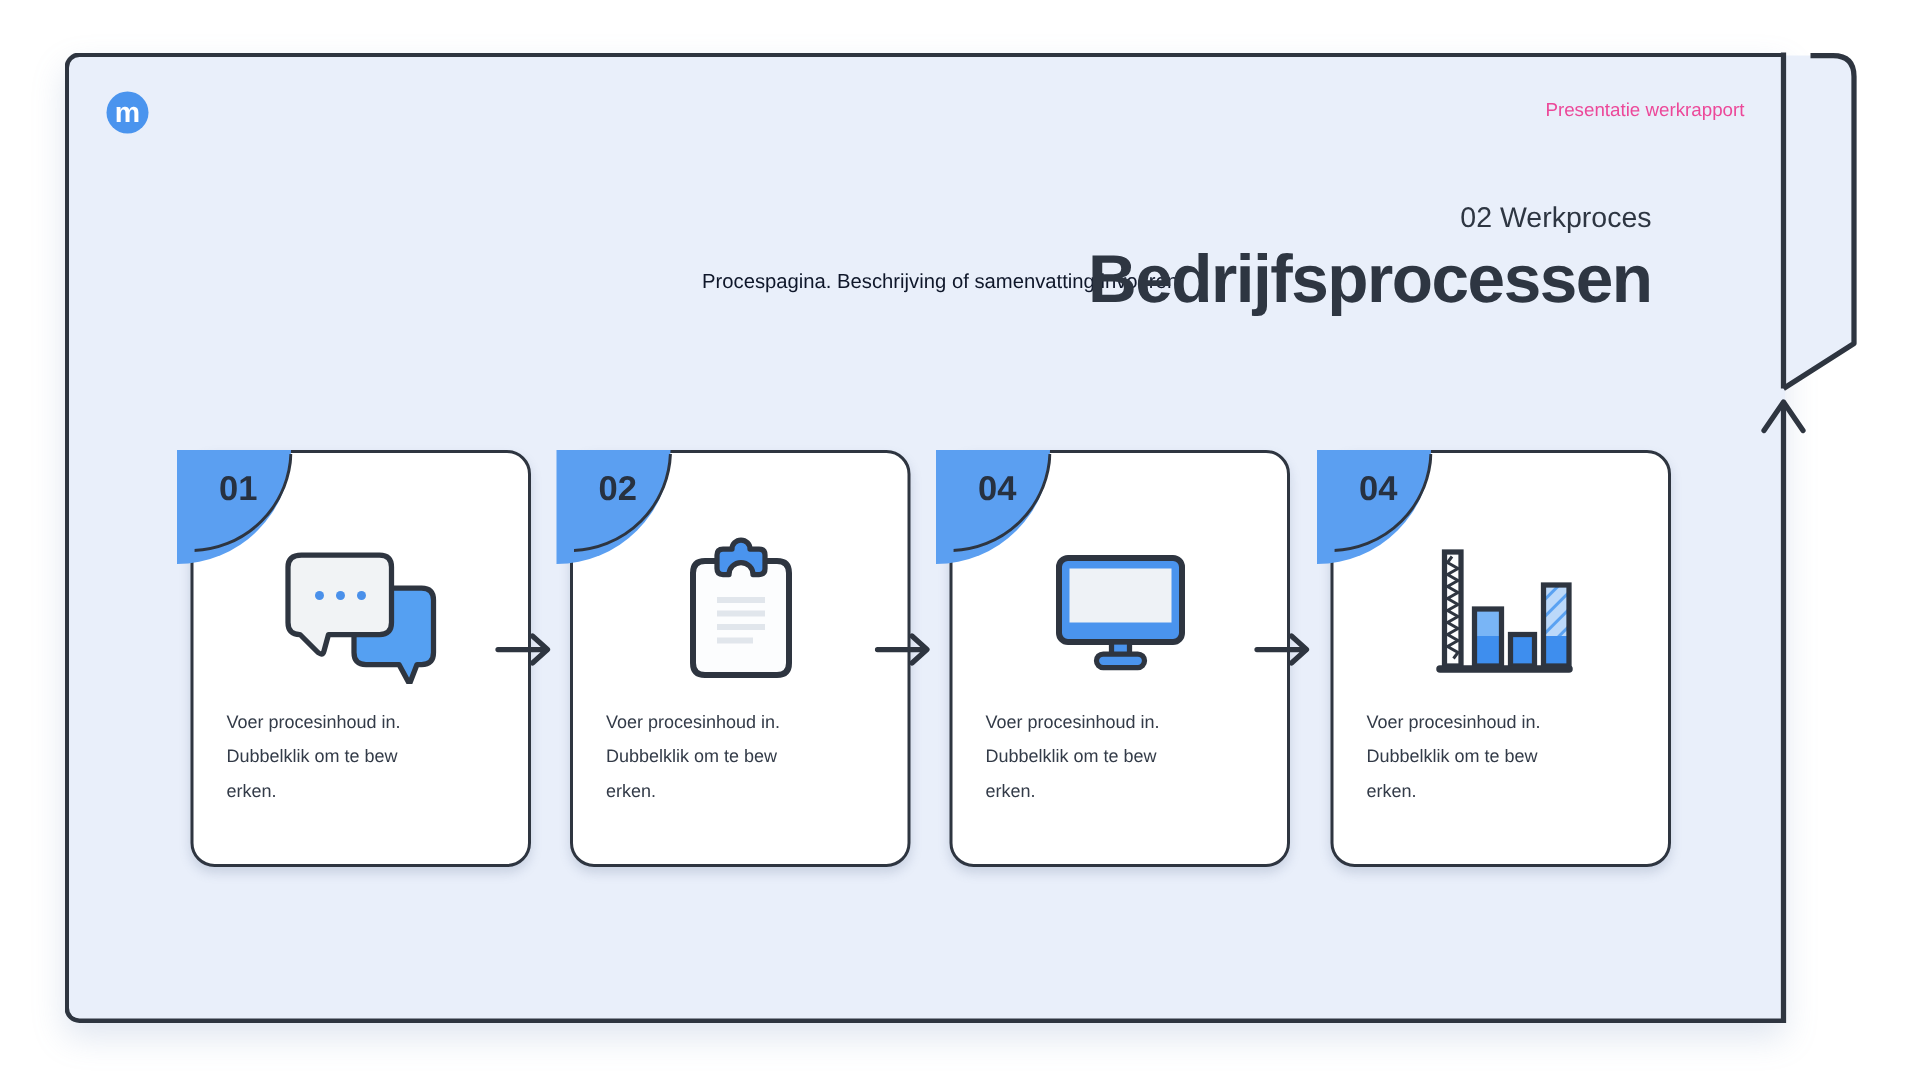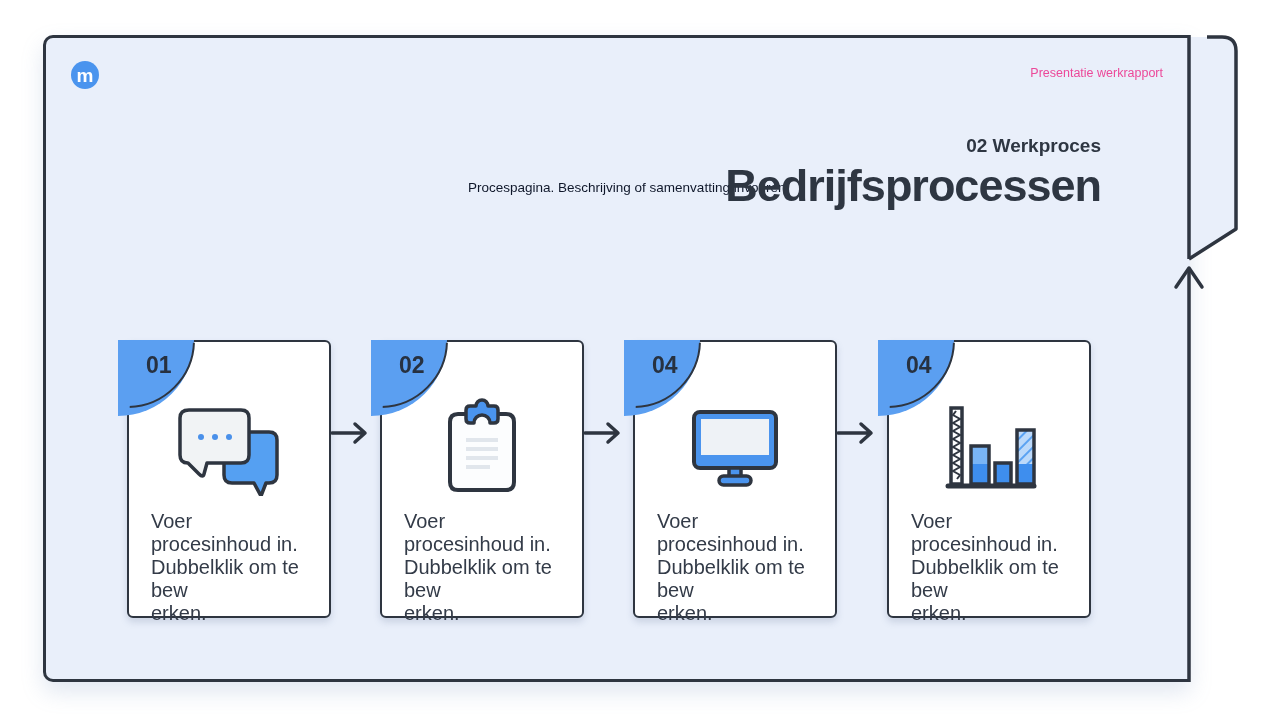--- a/index.html
+++ b/index.html
@@ -21,37 +21,36 @@
     border-radius:50%; background:#4a94ee; color:#ffffff;
     display:flex; align-items:center; justify-content:center;
     font-size:19px; font-weight:bold; line-height:1;
   }
   .header-note {
     position:absolute; top:66px; right:117px;
     font-size:12.5px; color:#ec4899;
   }
   .section-label {
     position:absolute; top:135px; right:179px;
-    font-size:19px; font-weight:bold; color:#2e3642; z-index:2;
+    font-size:19px; font-weight:normal; color:#2e3642; z-index:2;
   }
   .subtitle {
     position:absolute; left:452px; top:180px;
     font-size:13.5px; color:#0f172a; z-index:1; white-space:nowrap;margin-left:16px;
   }
   .main-title {
     position:absolute; top:161px; right:179px;
     font-size:45px; font-weight:bold; letter-spacing:-1px;
     color:#2e3642; z-index:2; line-height:1.1;
   }
   
   .card {
-    position:absolute; top:300px; width:204px; height:278px;
-    background:#ffffff; border:2.5px solid #2e3540; border-radius:6px;
+    position:absolute; top:300px; width:227px; height:278px;
+    background:#ffffff; border:2.5px solid #2e3540; border-radius:16px;
     box-shadow:0 4px 7px rgba(90,110,145,0.22);
-    margin-top:40px;
   }
   .card1 { left:127px; } .card2 { left:380px;padding-left:19px; }
   .card3 { left:633px; } .card4 { left:887px; }
   .corner-disc {
     position:absolute; top:-2px; left:-11px; width:76px; height:76px;
     background:#5b9ff1; border-bottom-right-radius:100% 100%;
   }
   .corner-arc {
     position:absolute; top:-70px; left:-70px; width:136px; height:136px;
     border:2.5px solid #2e3540; border-radius:50%;
@@ -63,21 +62,21 @@
   }
   .card-icon {
     position:absolute; left:50%; transform:translateX(-50%);
   }
   .icon-chat      { top:64px; }
   .icon-clipboard { top:56px; }
   .icon-monitor   { top:66px; }
   .icon-chart     { top:60px; }
   .card-text {
     position:absolute; left:22px; top:168px; right:12px;
-    font-size:20px; line-height:23px; color:#333b48;
+    font-size:12px; line-height:23px; color:#333b48;
     white-space:pre-line;
   }
   
   .flow-arrow { position:absolute; top:418px; }
   .arrow1 { left:330px; } .arrow2 { left:583px; } .arrow3 { left:836px; }
   .fold   { position:absolute; left:1186px; top:33px; }
   .uparrow{ position:absolute; left:1170px; top:260px; }
 </style>
 </head>
 <body>

